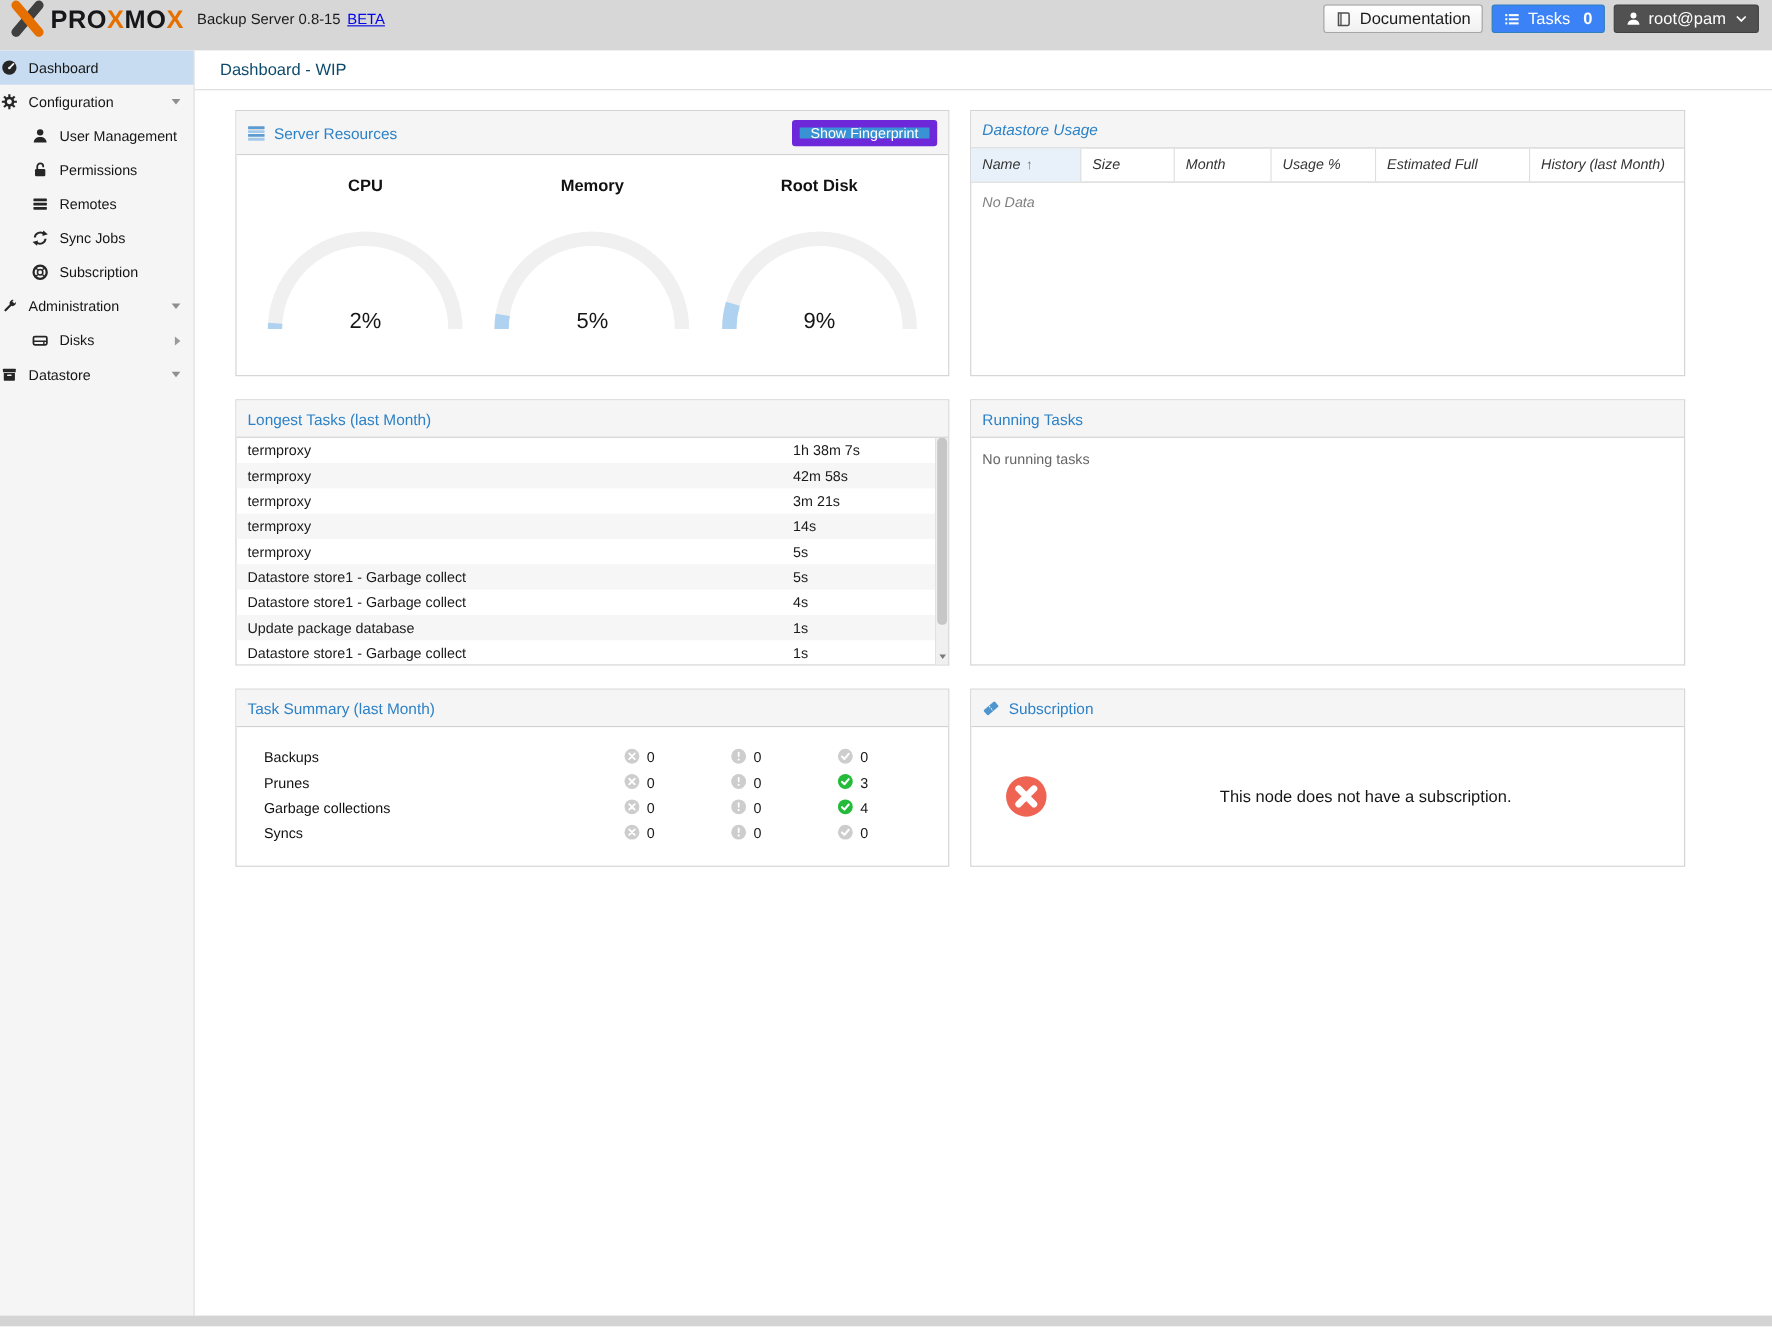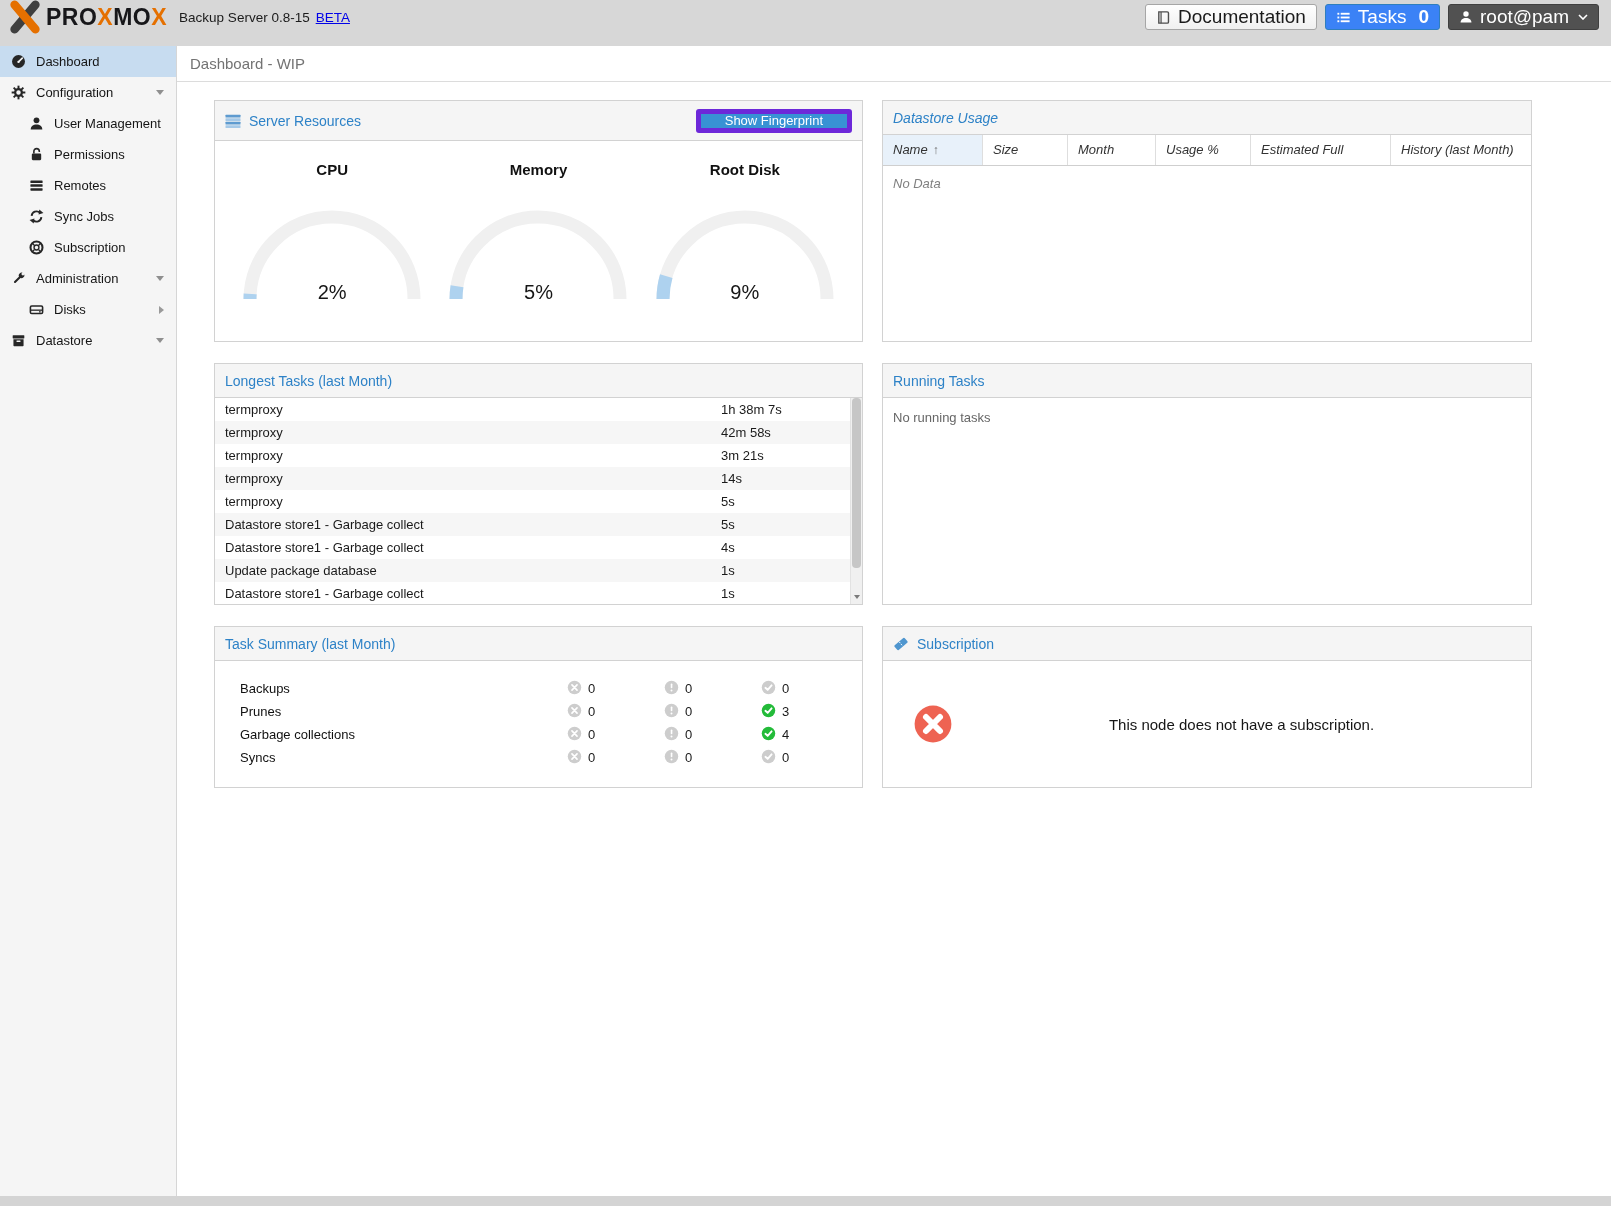--- a/index.html
+++ b/index.html
@@ -12,53 +12,53 @@
   [data-interactable="true"]{ cursor:pointer; }
 
   
   .masthead{ height:46px; flex:0 0 46px; background:#d7d7d7; display:flex; align-items:center; padding:0 12px 12px 8px; }
   .brand-wrap{ display:flex; align-items:center; }
   .logo-x{ width:34px; height:34px; display:inline-flex; margin-right:4px; }
   .brand{ font-size:23px; font-weight:bold; letter-spacing:0.5px; line-height:1; }
   .product{ margin-left:12px; font-size:13.5px; color:#1b1b1b; }
   .beta{ margin-left:6px; font-size:13.5px; color:#0202e8; text-decoration:underline; }
   .mast-right{ margin-left:auto; display:flex; align-items:center; gap:8px; }
-  .btn{ height:26px; display:inline-flex; align-items:center; border-radius:3px; padding:0 10px; font-size:19px; border:1px solid transparent; }
+  .btn{ height:26px; display:inline-flex; align-items:center; border-radius:3px; padding:0 10px; font-size:15px; border:1px solid transparent; }
   .btn .ic{ display:inline-flex; margin-right:7px; }
   .btn-doc{ background:linear-gradient(#ffffff,#f0f0f0); border-color:#a6a6a6; color:#1b1b1b; }
   .btn-tasks{ background:#3b82f6; border-color:#2f7fbd; color:#fff; }
   .btn-tasks .count{ margin-left:12px; font-weight:bold; }
   .btn-user{ background:#515151; border-color:#3f3f3f; color:#fff; }
   .btn-user .chev{ display:inline-flex; margin-left:9px; }
 
   
   .app{ flex:1 1 auto; display:flex; min-height:0; }
   .sidebar{ width:177px; flex:0 0 177px; background:#f5f5f5; border-right:1px solid #d6d6d6; padding-top:0; }
-  .sb-item{ height:31px; display:flex; align-items:center; padding-left:10px; color:#151515; font-size:13px; }
+  .sb-item{ height:31px; display:flex; align-items:center; color:#151515; font-size:13px; }
   .sb-item.sb-indent{ padding-left:28px; }
   .sb-item.sb-selected{ background:#c7dcf0; }
   .sb-icon{ width:17px; display:inline-flex; justify-content:center; margin-right:9px; flex:0 0 17px; }
   .expander{ margin-left:auto; margin-right:12px; }
   .tri-down{ width:0; height:0; border-left:4.5px solid transparent; border-right:4.5px solid transparent; border-top:5.5px solid #8f8f8f; }
   .tri-right{ width:0; height:0; border-top:4.5px solid transparent; border-bottom:4.5px solid transparent; border-left:5.5px solid #9a9a9a; }
   .tri-down.small{ border-left-width:3.5px; border-right-width:3.5px; border-top-width:4.5px; border-top-color:#7a7a7a; }
 
   .main{ flex:1 1 auto; display:flex; flex-direction:column; background:#fff; min-width:0; }
-  .title-bar{ height:36px; flex:0 0 36px; display:flex; align-items:center; padding-left:13px; color:#737373; font-size:15px; border-bottom:1px solid #dcdcdc; }
+  .title-bar{ height:36px; flex:0 0 36px; display:flex; align-items:center; padding-left:23px; color:#0c4a6e; font-size:15px; border-bottom:1px solid #dcdcdc; }
   .content{ padding:18px 0 0 21px; display:flex; gap:19px; align-items:flex-start; }
   .col{ display:flex; flex-direction:column; gap:21px; }
   .col-left{ width:649px;margin-left:16px; }
   .col-right{ width:650px; }
 
   
   .panel{ border:1px solid #d2d2d2; background:#fff; width:100%; }
   .panel-header{ height:34px; background:#f5f5f5; display:flex; align-items:center; padding:0 10px; color:#2d82c7; font-size:14px; border-bottom:1px solid #d2d2d2; }
   .panel-header .hd-icon{ display:inline-flex; margin-right:8px; }
   .ph-tall{ height:40px; }
-  .btn-fingerprint{ margin-left:auto; height:24px; background:#3892d4; border:5px solid #6d28d9; border-radius:3px; color:#fff; font-size:13px; display:inline-flex; align-items:center; padding:0 24px; }
+  .btn-fingerprint{ margin-left:auto; height:24px; background:#3892d4; border:7px solid #6d28d9; border-radius:3px; color:#fff; font-size:13px; display:inline-flex; align-items:center; padding:0 10px; }
 
   
   .p-server{ height:242px; }
   .gauges{ display:flex; padding:20px 14px 0 14px; }
   .gauge{ flex:1; text-align:center; }
   .gauge-title{ font-size:15px; font-weight:bold; color:#111; margin-bottom:24px; }
   .gauge-arc{ position:relative; display:inline-block; width:190px; height:104px; }
   .gauge-value{ position:absolute; left:0; right:0; bottom:2px; text-align:center; font-size:20px; color:#161616; }
 
   

